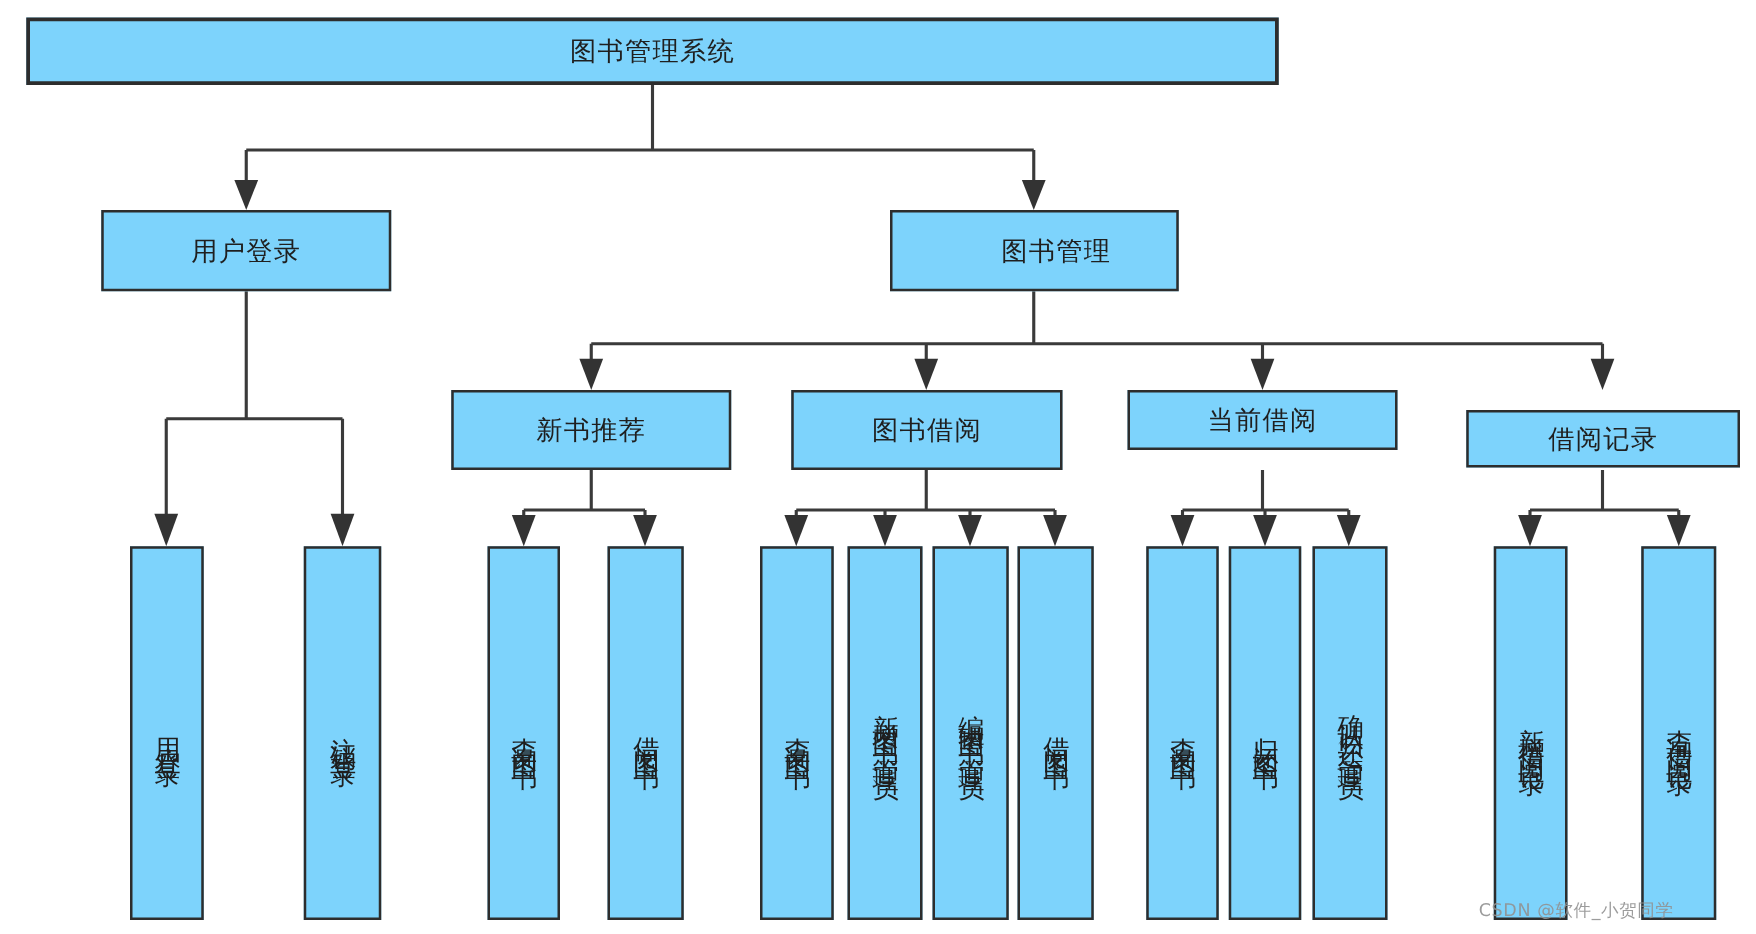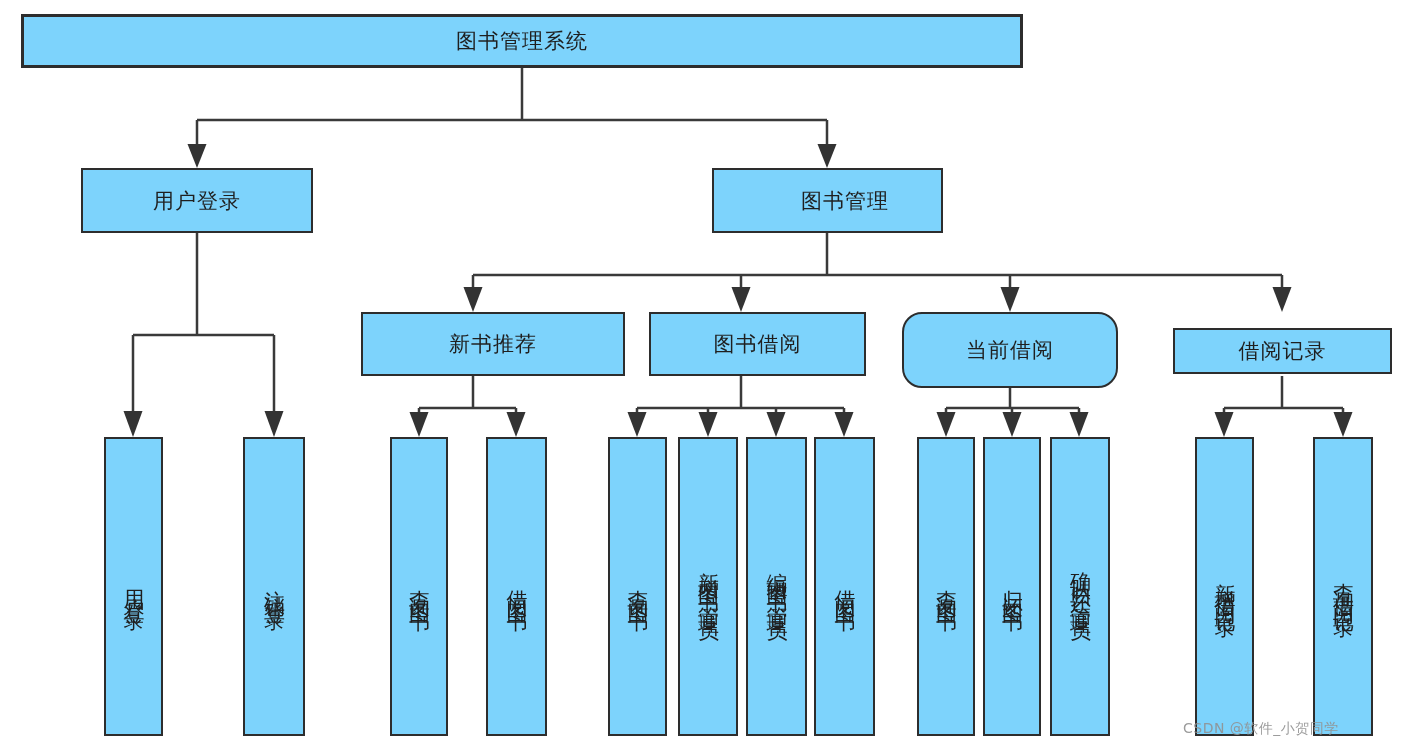--- a/index.html
+++ b/index.html
@@ -57,23 +57,23 @@
     writing-mode: vertical-rl;
     text-orientation: mixed;
     font-size: 21px;
     letter-spacing: 7px;
     line-height: 1;
   }
   
   .n-user-login { left: 81px;  top: 168px; width: 232px; height: 65px; }
   .n-book-mgmt  { left: 712px; top: 168px; width: 231px; height: 65px; padding-left: 35px; }
   
-  .n-new-rec    { left: 361px; top: 312px; width: 264px; height: 64px; }
-  .n-borrowing  { left: 633px; top: 312px; width: 217px; height: 64px; margin-left: 16px; }
-  .n-current    { left: 902px; top: 312px; width: 216px; height: 76px; border-radius: 20px; }
+  .n-new-rec    { left: 361px; top: 312px; width: 224px; height: 64px; }
+  .n-borrowing  { left: 633px; top: 312px; width: 217px; height: 64px; }
+  .n-current    { left: 902px; top: 312px; width: 216px; height: 48px; }
   .n-records    { left: 1173px;top: 328px; width: 219px; height: 46px; }
   
   .lf-a1 { left: 104px;  width: 59px; }
   .lf-a2 { left: 243px;  width: 62px; }
   .lf-b1 { left: 390px;  width: 58px; }
   .lf-b2 { left: 486px;  width: 61px; }
   .lf-c1 { left: 608px;  width: 59px; }
   .lf-c2 { left: 678px;  width: 60px; }
   .lf-c3 { left: 746px;  width: 61px; }
   .lf-c4 { left: 814px;  width: 61px; }

